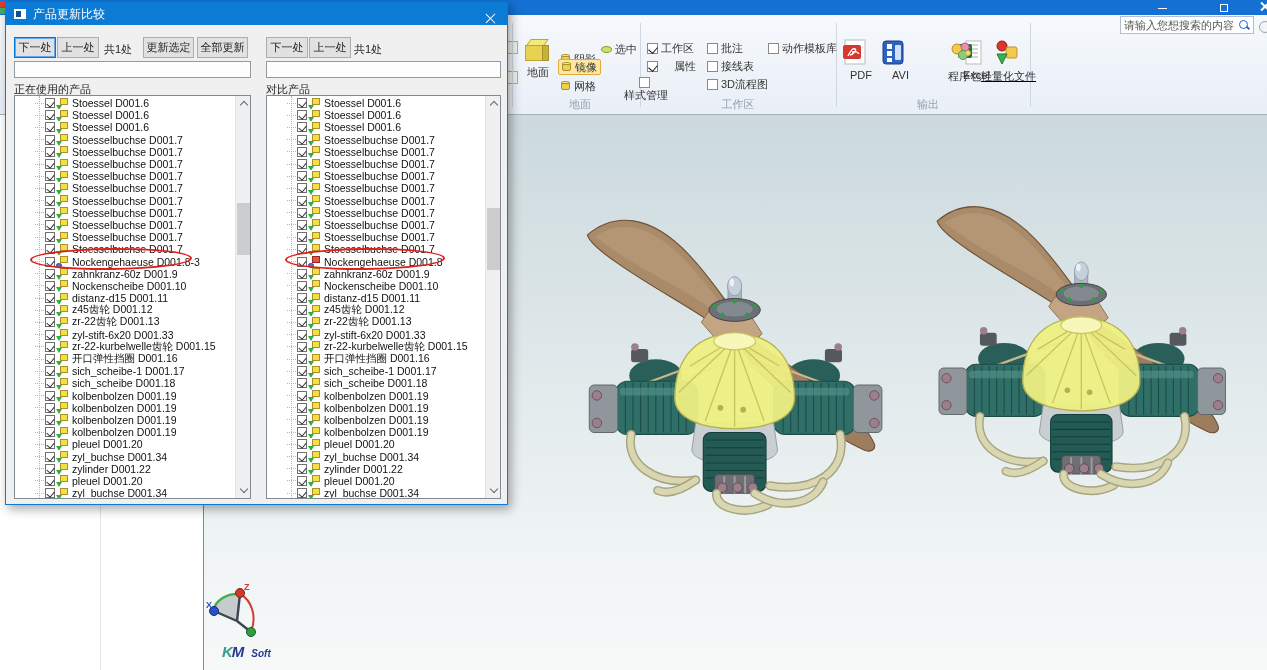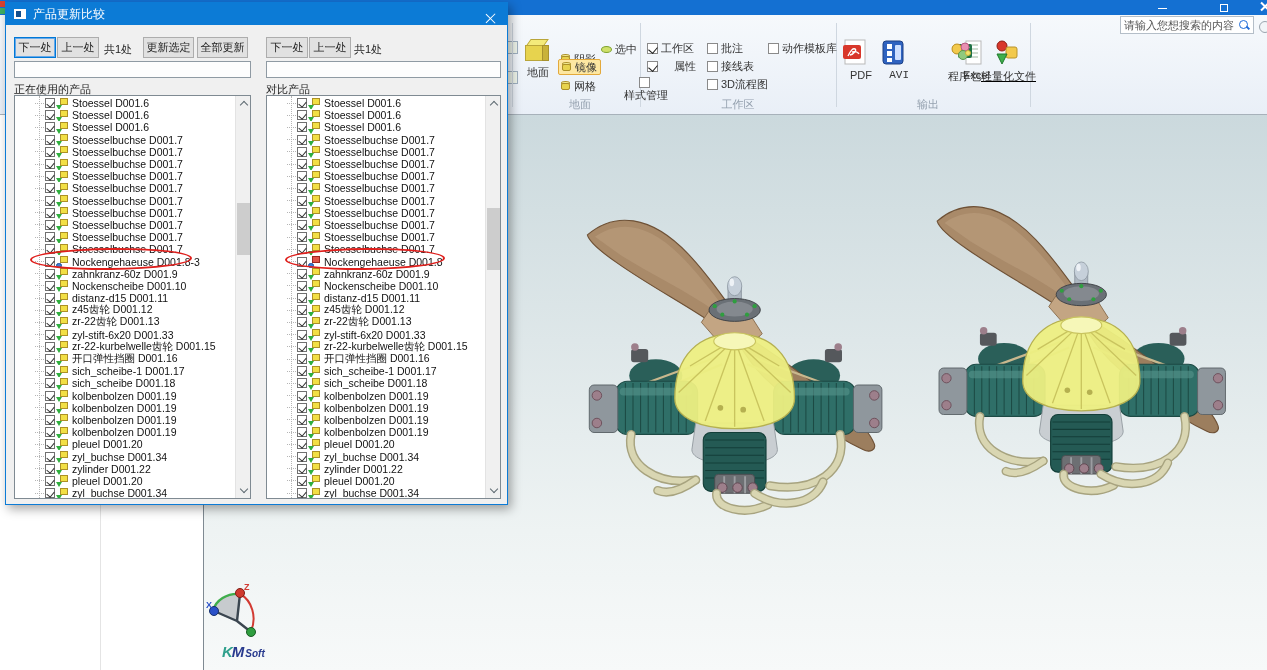--- a/index.html
+++ b/index.html
@@ -51,21 +51,21 @@
 
   
   .left-panel{position:absolute;left:0;top:115px;width:203px;height:555px;background:#fff}
   .left-panel .faint{position:absolute;left:100px;top:0;bottom:0;width:1px;background:#e4e4e4}
   .viewport{position:absolute;left:203px;top:115px;width:1064px;height:555px;background:linear-gradient(#cbd9dd,#eef3f3 75%,#f7f9f9);border-left:1px solid #7f8a92}
   .vp-svg{position:absolute;left:0;top:0}
   .axis-svg{position:absolute;left:2px;top:466px}
   .logo{position:absolute;left:18px;top:528px;font-style:italic;font-weight:bold;font-size:15px;letter-spacing:-1px}
   .logo .k{color:#2fa08c}
   .logo .m{color:#283a8e}
-  .logo .soft{font-size:10px;color:#283a8e;letter-spacing:0;margin-left:2px;font-weight:bold}
+  .logo .soft{font-size:10px;color:#283a8e;letter-spacing:0;margin-left:8px;font-weight:bold}
 
   
   .dialog{position:absolute;left:5px;top:2px;width:503px;height:503px;background:#f0f0f0;border:1px solid #0c7bd6;box-shadow:3px 4px 10px rgba(0,0,0,.35)}
   .dlg-title{position:absolute;left:0;top:0;right:0;height:22px;background:#0c7bd6;display:flex;align-items:center;padding:0 8px}
   .dlg-title .txt{color:#fff;font-size:12px;margin-left:7px}
   .dlg-ico{width:12px;height:10px;border:1px solid #fff;background:#fff;position:relative}
   .dlg-ico::after{content:"";position:absolute;left:1px;top:1px;width:5px;height:6px;background:#14508e}
   .dlg-close{position:absolute;right:9px;top:5px;width:12px;height:12px;cursor:pointer}
   .dlg-close .cross::before,.dlg-close .cross::after{height:13px;width:1.4px}
   .btn{position:absolute;height:21px;background:#e1e1e1;border:1px solid #adadad;font-size:11px;color:#222;text-align:center;line-height:19px}
@@ -199,21 +199,21 @@
 
     <div id="out-items">
         <div class="out-item" style="left: 838px; width: 34px;">
           <div class="oicon"><svg width="26" height="27">
               <rect x="3" y="1" width="20" height="24" fill="#fff" stroke="#b9b9b9"></rect>
               <rect x="1" y="6" width="18" height="14" rx="2" fill="#d8372b"></rect>
               <path d="M6,17 C9,11 11,9 13,10 C15,11 12,15 8,16 M10,13 C13,12 16,13 17,15" stroke="#fff" stroke-width="1.4" fill="none"></path>
             </svg></div>
           <div class="lbl">PDF</div>
         </div>
-        <div class="out-item" style="left: 877px; width: 32px; font-family: Liberation Mono, monospace;">
+        <div class="out-item" style="left: 877px; width: 32px;">
           <div class="oicon"><svg width="26" height="27">
               <rect x="3" y="2" width="20" height="23" rx="3" fill="#2f63c0" stroke="#1d4186"></rect>
               <rect x="7" y="5" width="5" height="5" fill="#fff"></rect>
               <rect x="7" y="12" width="5" height="5" fill="#fff"></rect>
               <rect x="7" y="19" width="5" height="4" fill="#fff"></rect>
               <rect x="15" y="6" width="6" height="15" rx="1" fill="#cfe0ff"></rect>
             </svg></div>
           <div class="lbl">AVI</div>
         </div>
         <div class="out-item" style="left: 906px; width: 40px; margin-left: 44px;">

